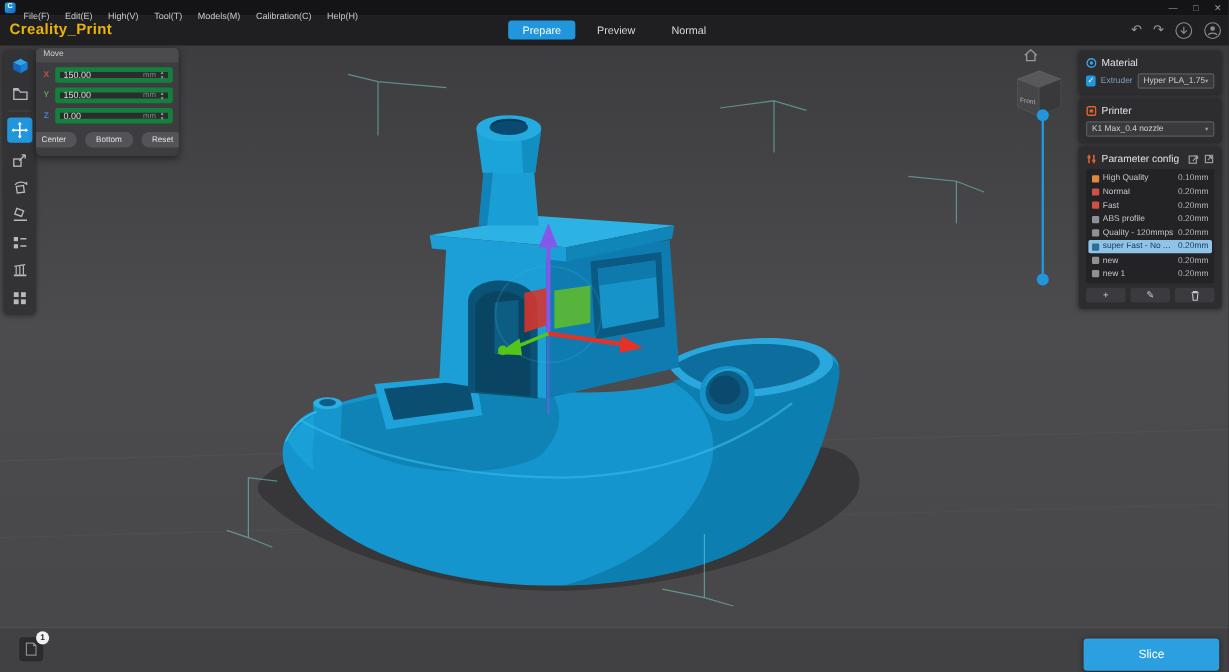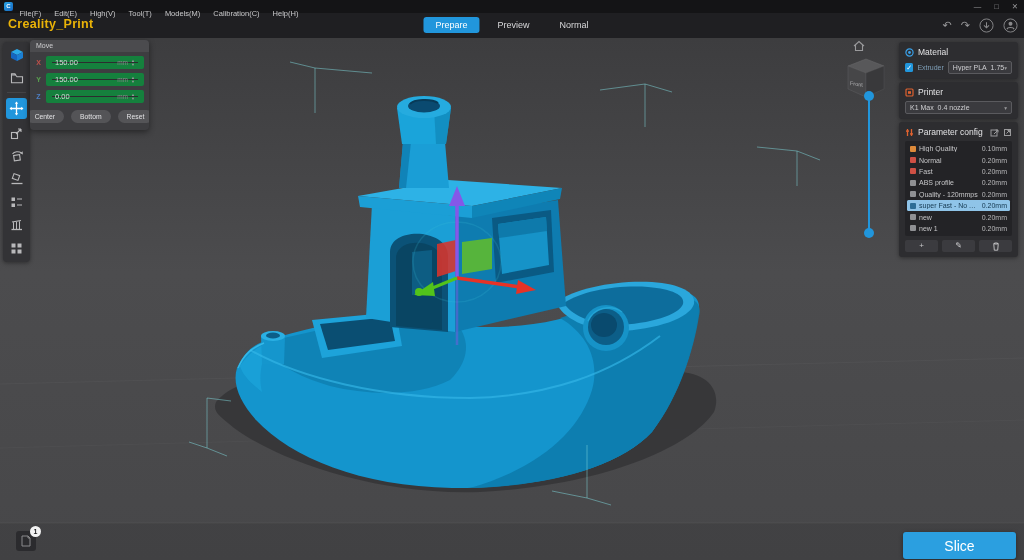--- a/index.html
+++ b/index.html
@@ -53,21 +53,21 @@
   
   #move-panel {
     position:absolute; left:30px; top:40px; width:119px; z-index:6;
     background:#3d3d40; border-radius:4px; overflow:hidden;
     box-shadow:0 2px 6px rgba(0,0,0,.45);
   }
   #move-title { height:12px; background:#4b4b4e; color:#cfcfd1; font-size:7px; line-height:12px; padding-left:6px; }
   .axis-row { display:flex; align-items:center; margin:4px 5px 0 5px; gap:4px; }
   .axis-letter { width:7px; font-size:7px; font-weight:bold; text-align:center; }
   .axis-input {
-    flex:1; height:13px; background:#2c2c2f; border:6px solid #15803d; border-radius:2px;
+    flex:1; height:13px; background:#2c2c2f; border:4px solid #15803d; border-radius:2px;
     display:flex; align-items:center; padding:0 3px;
   }
   .axis-input input {
     width:52px; background:transparent; border:none; outline:none;
     color:#d8d8da; font-size:7.5px; font-family:"Liberation Sans",sans-serif;
   }
   .unit { font-size:6.5px; color:#86868a; margin-left:auto; }
   .spinner { display:flex; flex-direction:column; margin-left:3px; line-height:4px; }
   .spinner span { font-size:4px; color:#9a9a9c; }
   #move-buttons { display:flex; justify-content:center; gap:7px; margin:7px 0 7px 0; }
@@ -111,21 +111,21 @@
     display:flex; align-items:center; justify-content:center;
     color:#c8c8ca; font-size:8px; line-height:12px;
   }
   
   #home-btn { position:absolute; left:853px; top:40px; z-index:5; }
   #view-cube { position:absolute; left:844px; top:55px; z-index:5; }
   #zoom-slider-line { position:absolute; left:868px; top:96px; width:2px; height:137px; background:#2196dc; z-index:4; }
   .slider-dot { position:absolute; width:10px; height:10px; border-radius:50%; background:#2196dc; z-index:5; }
   #slice-btn {
     position:absolute; left:903px; top:532px; width:113px; height:27px; z-index:6;
-    background:#2b9fe0; border-radius:3px; color:#fff; font-size:14px;
+    background:#2b9fe0; border-radius:3px; color:#fff; font-size:10px;
     display:flex; align-items:center; justify-content:center;
     box-shadow:0 1px 4px rgba(0,0,0,.4);
   }
   #notif {
     position:absolute; left:16px; top:531px; width:20px; height:20px; z-index:6;
     background:#2b2b2e; border-radius:3px; display:flex; align-items:center; justify-content:center;
   }
   #notif-badge {
     position:absolute; left:30px; top:526px; width:11px; height:11px; z-index:7;
     background:#f2f2f2; border-radius:50%; color:#1c1c1e; font-size:7px; font-weight:bold;

